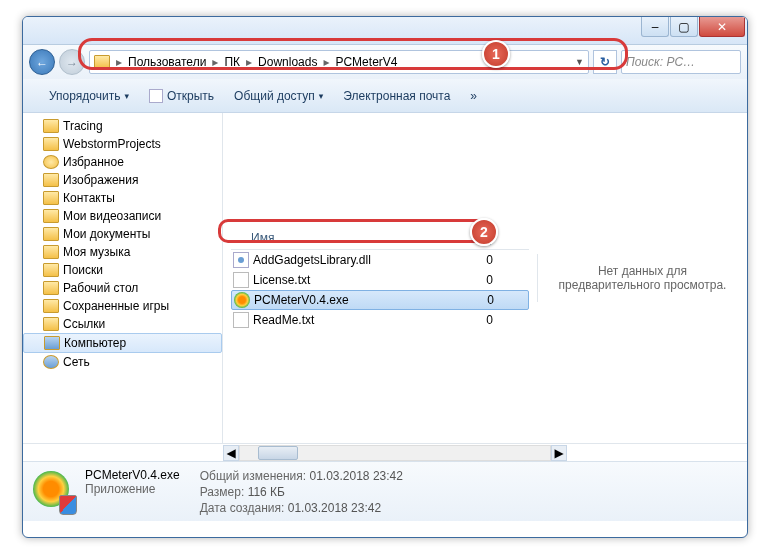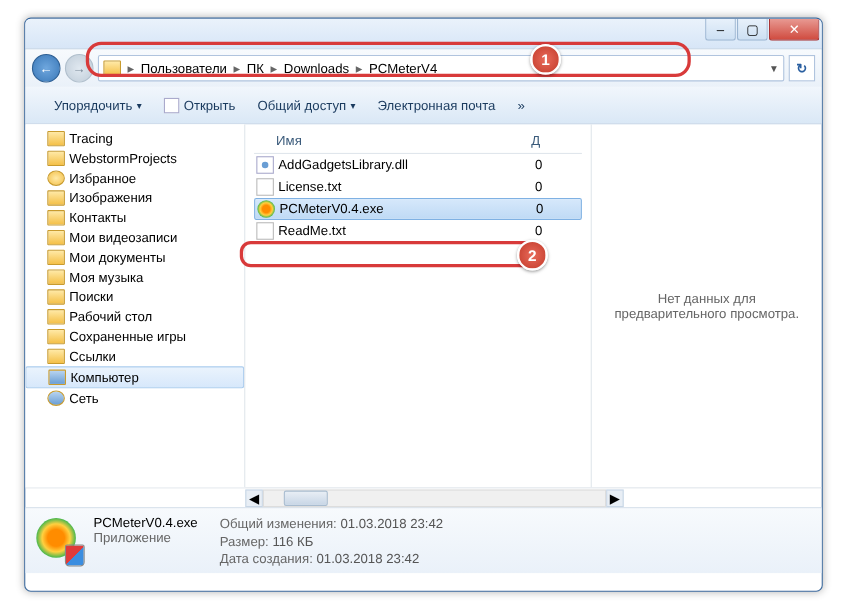--- a/index.html
+++ b/index.html
@@ -27,21 +27,21 @@
 .toolitem { display: flex; align-items: center; gap: 4px; padding: 2px 6px; color: #1a3a5e; }
 .toolitem .drop { font-size: 9px; color: #1a3a5e; }
 .content { display: flex; height: 330px; }
 .tree { width: 200px; overflow: hidden; border-right: 1px solid #e0e6ec; background: #fff; padding-top: 4px; }
 .treeitem { display: flex; align-items: center; padding: 2px 4px 2px 20px; gap: 4px; white-space: nowrap; }
 .treeitem.sel { background: linear-gradient(#eaf3fd,#d7e8fb); border: 1px solid #a9cbee; border-radius: 2px; }
 .ticon { width: 16px; height: 14px; background: linear-gradient(#ffe9a6,#f4c048); border: 1px solid #c89b2e; border-radius: 1px; flex-shrink: 0; }
 .ticon.star { background: radial-gradient(#ffe9a6,#f4c048); border-radius: 50%; }
 .ticon.comp { background: linear-gradient(#b8d4f0,#6a9ed4); }
 .ticon.net { background: linear-gradient(#b8d4f0,#6a9ed4); border-radius: 50%; }
-.filelist { flex: 1; display: flex; }
+.filelist { flex: 1; display: flex; align-items: center; }
 .files { flex: 1; padding: 4px 8px; position: relative; }
 .listhdr { display: flex; border-bottom: 1px solid #e0e6ec; padding: 4px 0; color: #3a5a7a; }
 .listhdr .col1 { width: 220px; padding-left: 20px; }
 .listhdr .col2 { width: 40px; text-align: right; }
 .filerow { display: flex; align-items: center; padding: 2px 0; height: 20px; }
 .filerow.sel { background: linear-gradient(#d6e8fb,#bfdaf5); border: 1px solid #7fb1e3; border-radius: 2px; }
 .ficon { width: 16px; height: 16px; margin: 0 4px 0 2px; flex-shrink: 0; }
 .ficon.dll { background: #fff; border: 1px solid #aac; position: relative; }
 .ficon.dll::after { content: ""; position: absolute; width: 6px; height: 6px; background: #6a9ed4; border-radius: 50%; left: 4px; top: 4px; }
 .ficon.txt { background: #fff; border: 1px solid #bbb; }
@@ -104,20 +104,23 @@
         <span class="sep">▸</span>
         <span>Downloads</span>
         <span class="sep">▸</span>
         <span>PCMeterV4</span>
       </span>
       <span style="margin-left:auto;font-size:9px;color:#555">▼</span>
     </div>
     <div class="refreshbtn">
         <span>↻</span>
       </div>
+    <div class="searchbox">
+        <span>Поиск: PC…</span>
+      </div>
   </div>
 
 
   <div class="toolbar">
     <div class="toolitem">
         <span>Упорядочить</span>
         <span class="drop">▾</span>
       </div>
     <div class="toolitem">
         <span style="width:14px;height:14px;background:#fff;border:1px solid #aac;display:inline-block"></span>

